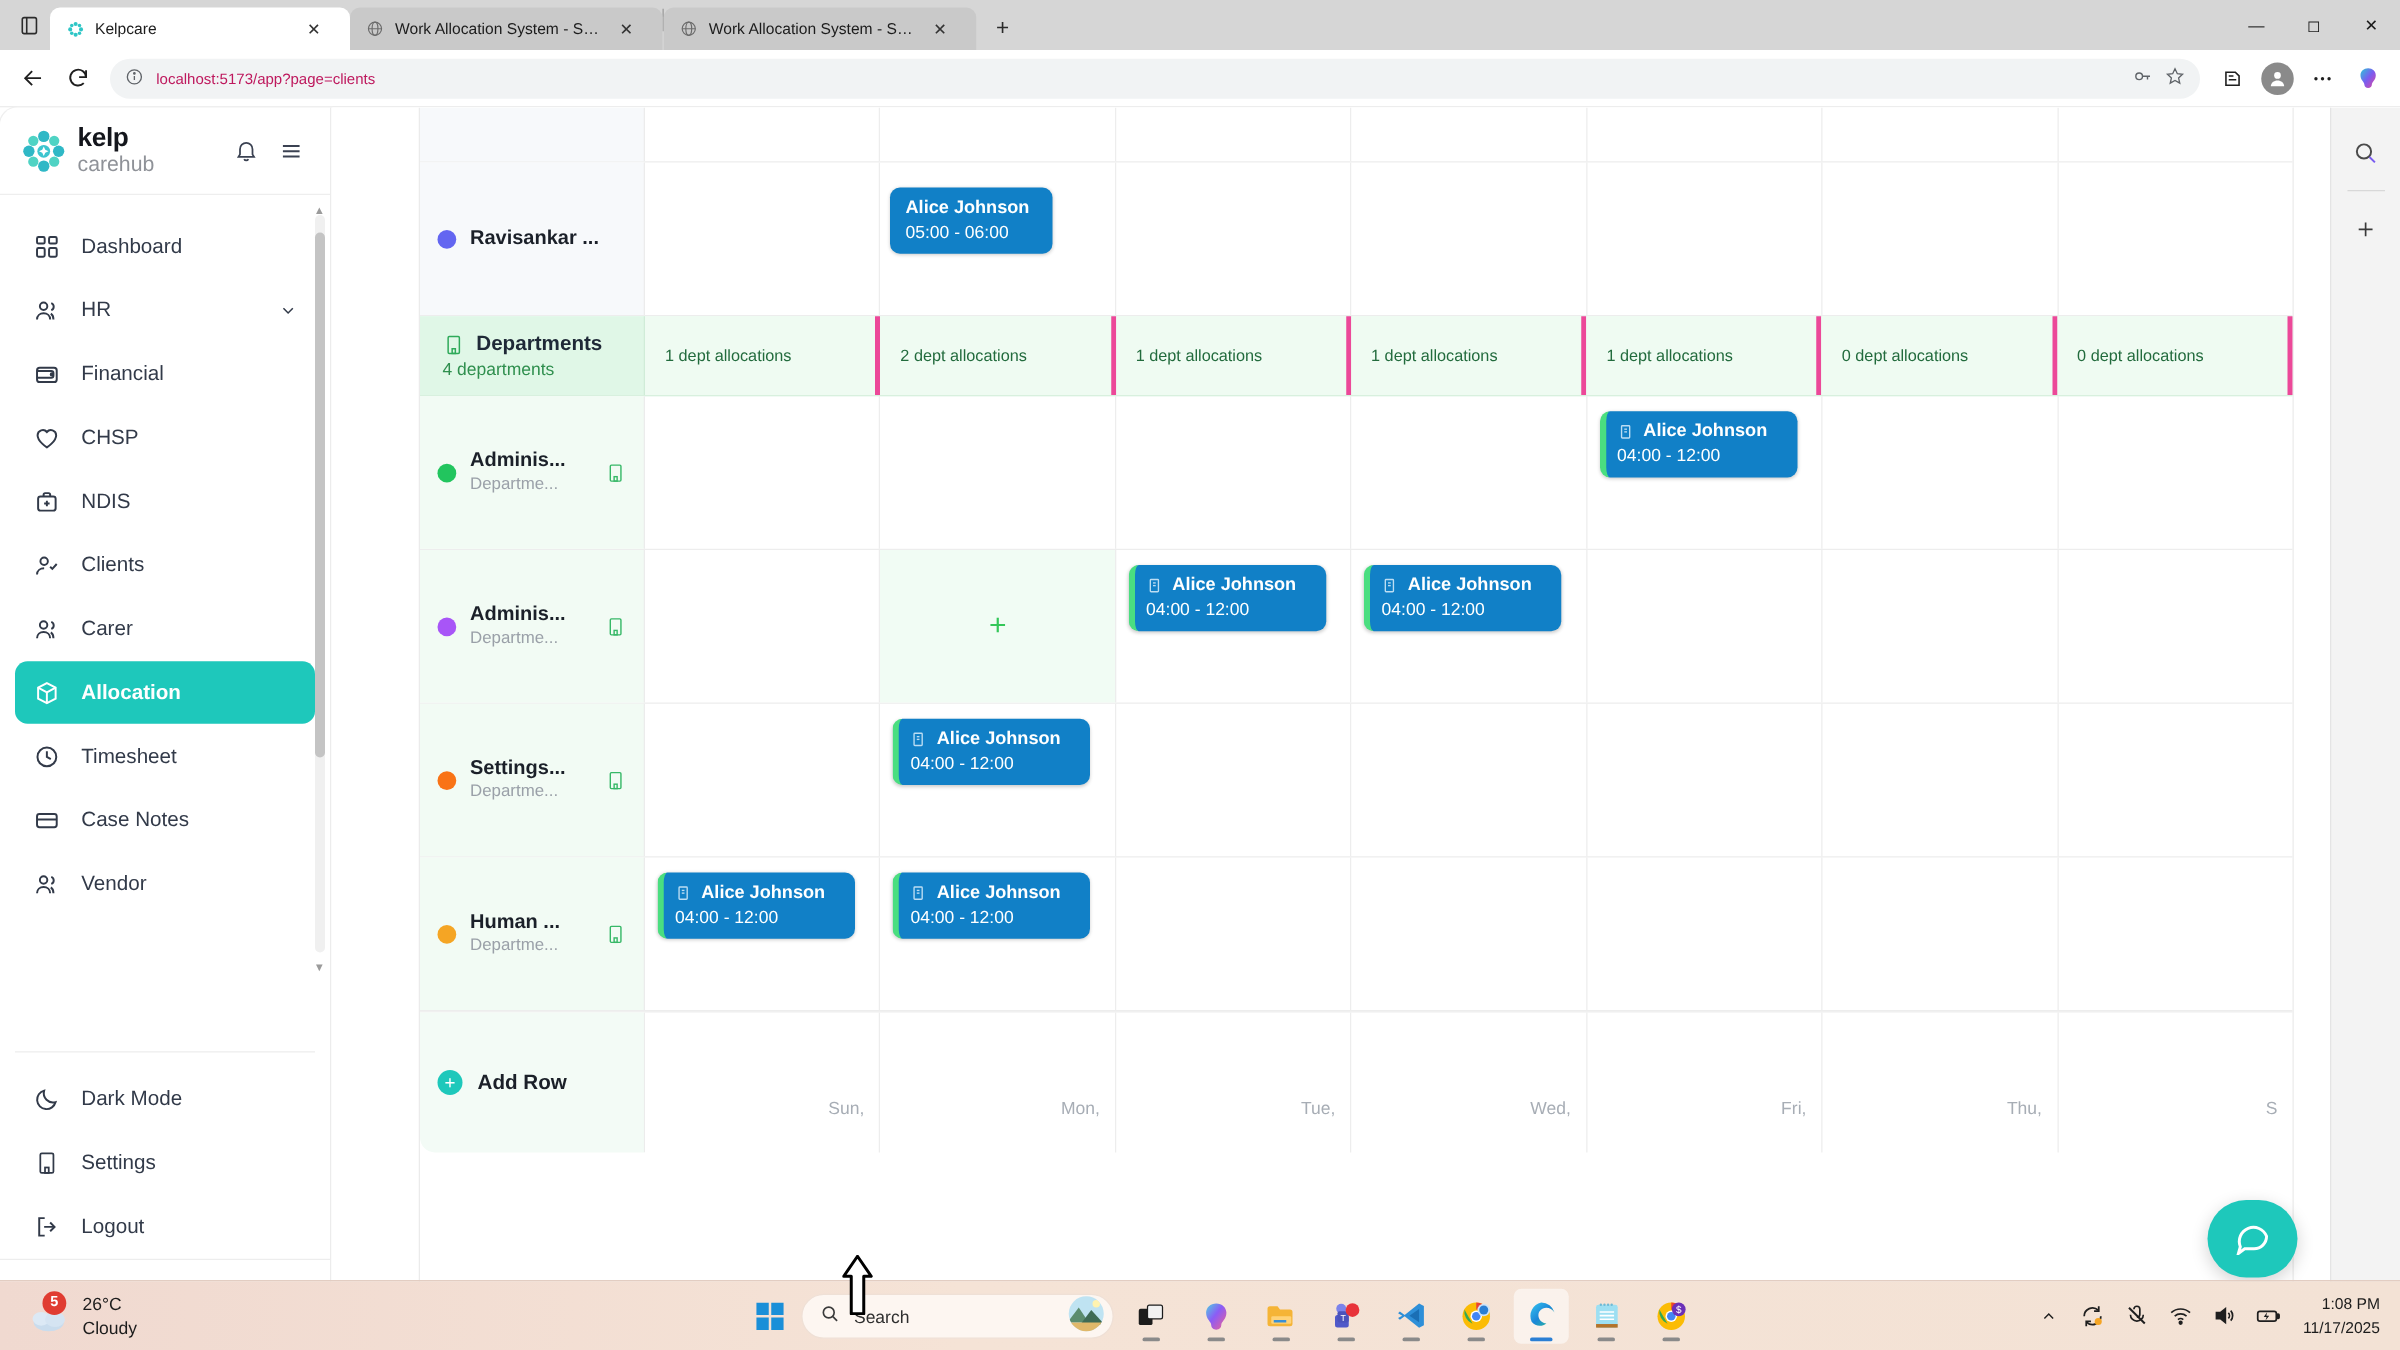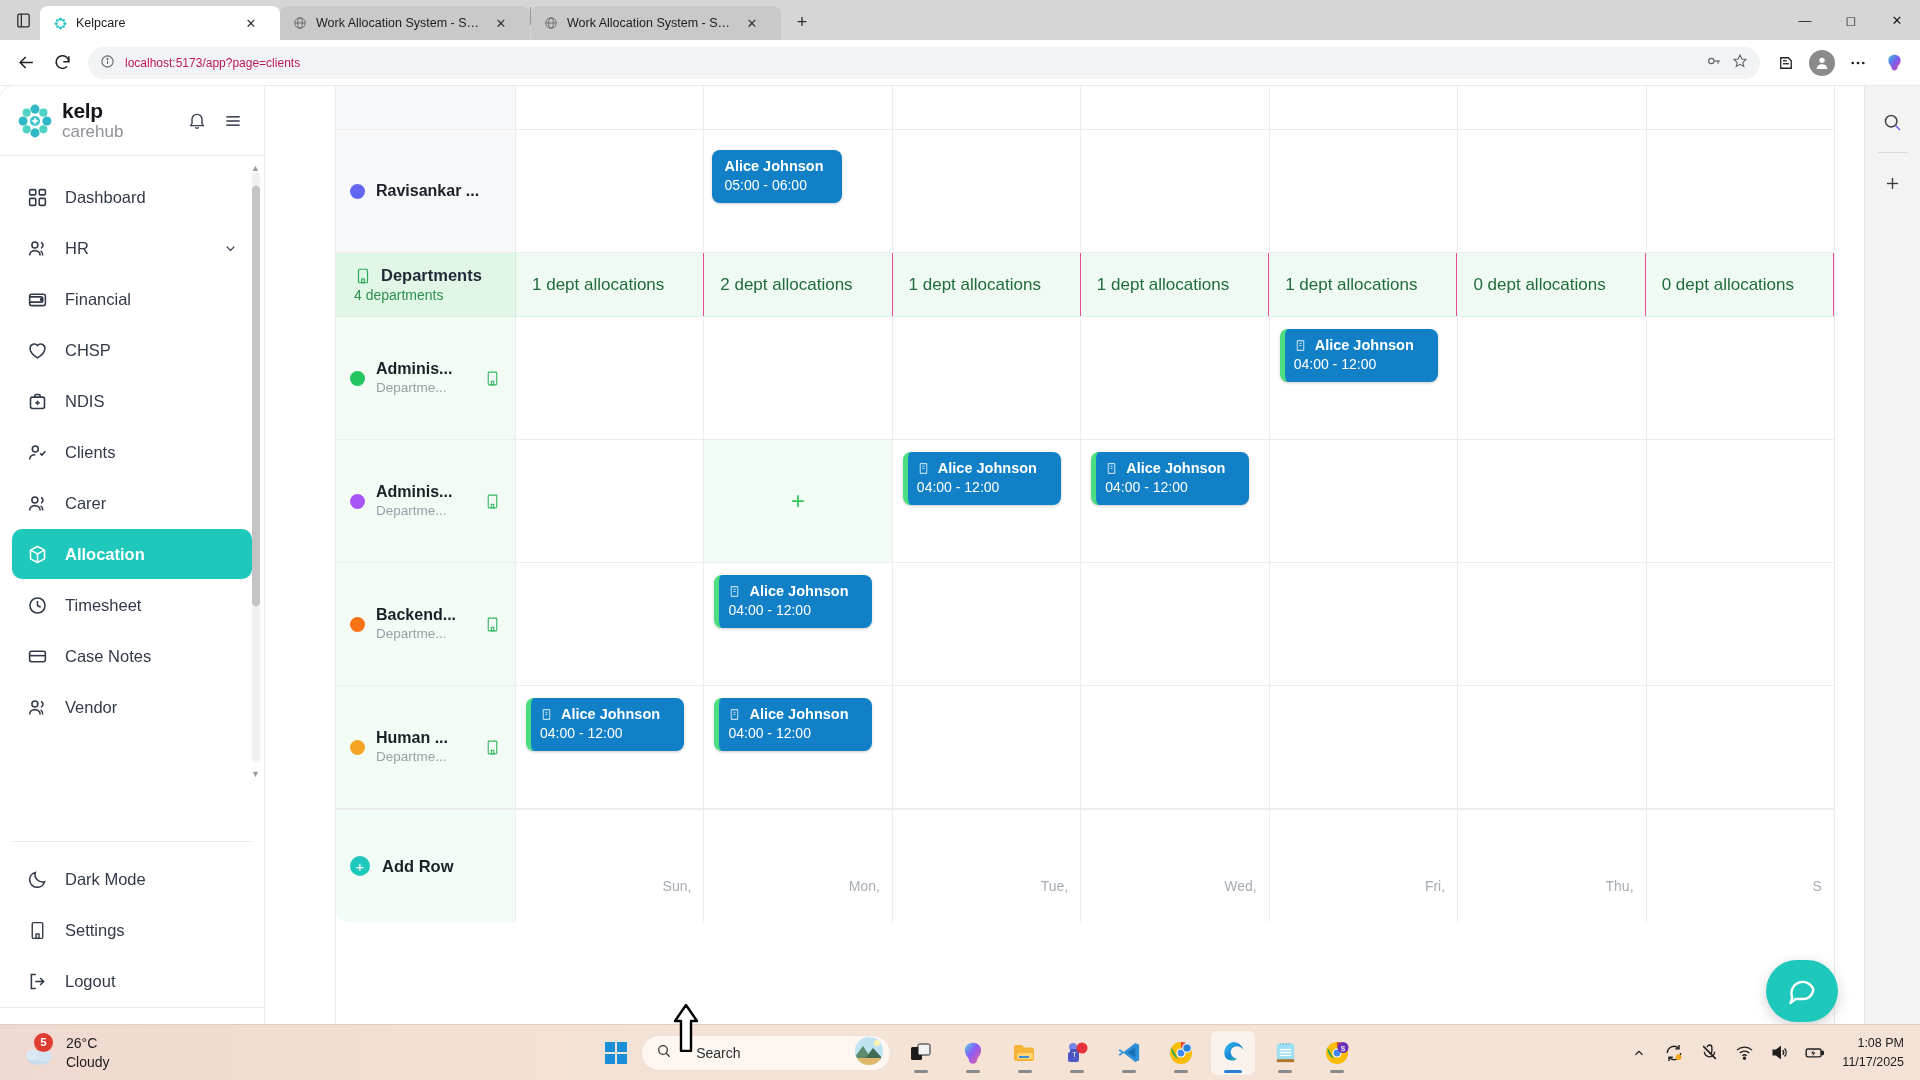--- a/index.html
+++ b/index.html
@@ -281,25 +281,25 @@
     justify-content: center;
     gap: 2px;
     padding-left: 18px;
   }
   .dh-line1 { display:flex; align-items:center; gap: 9px; }
   .dh-title { font-size: 16.5px; font-weight: 700; color: #1f2937; text-align: right; }
   .dh-sub { font-size: 14px; color: #2f8f4e; padding-left: 0px; }
   .dh-ic { width:18px;height:18px;color:#2faa5a;display:flex;align-items:center;justify-content:center;}
   .dh-cell {
     flex: 1 1 0;
-    border-right: 1px solid #ec4899;
+    border-right: 4px solid #ec4899;
     display: flex;
     align-items: center;
     padding-left: 16px;
-    font-size: 17px;
+    font-size: 13px;
     color: #226b3d;
     background: #effbf2;
     min-width: 0;
   }
   .row-deptrow { height: 123px; }
   .row-deptrow .daycol.hl { background: #f1fcf4; }
 
   
   .chip {
     position: absolute;
@@ -451,21 +451,21 @@
     align-items: center;
     justify-content: center;
     gap: 8px;
   }
   .tb-start { width: 34px; height: 34px; display:flex;align-items:center;justify-content:center;}
   .tb-search {
     width: 250px; height: 36px;
     background: #fdf6f1;
     border-radius: 18px;
     display: flex; align-items: center;
-    gap: 24px; padding: 0 6px 0 14px;
+    gap: 11px; padding: 0 6px 0 14px;
     font-size: 14px; color: #2f2f2f;
     border: 1px solid #efe0d6;
   }
   .tb-search .s-label { flex: 1 1 auto; }
   .tb-app {
     width: 44px; height: 44px;
     display:flex;align-items:center;justify-content:center;
     position: relative;
     border-radius: 6px;
   }
@@ -1004,21 +1004,21 @@
           </div>
           <div class="daycol"></div>
           <div class="daycol"></div>
           <div class="daycol"></div>
         </div>
 
         <div class="row row-deptrow">
           <div class="cell-label dept">
             <span class="dot" style="background:#f97316"></span>
             <span class="lbl-text">
-              <span class="lbl-title">Backend...</span>
+              <span class="lbl-title">Settings...</span>
               <span class="lbl-sub">Departme...</span>
             </span>
             <span class="bld-ic">
                 <svg width="17" height="17" viewBox="0 0 24 24" fill="none" stroke="currentColor" stroke-width="1.6">
                   <rect x="6" y="3" width="12" height="18" rx="1.2"></rect>
                   <line x1="9" y1="7" x2="9.01" y2="7"></line>
                   <line x1="12" y1="7" x2="12.01" y2="7"></line>
                   <line x1="9" y1="11" x2="9.01" y2="11"></line>
                   <line x1="12" y1="11" x2="12.01" y2="11"></line>
                   <rect x="10.3" y="16" width="3.4" height="5"></rect>

